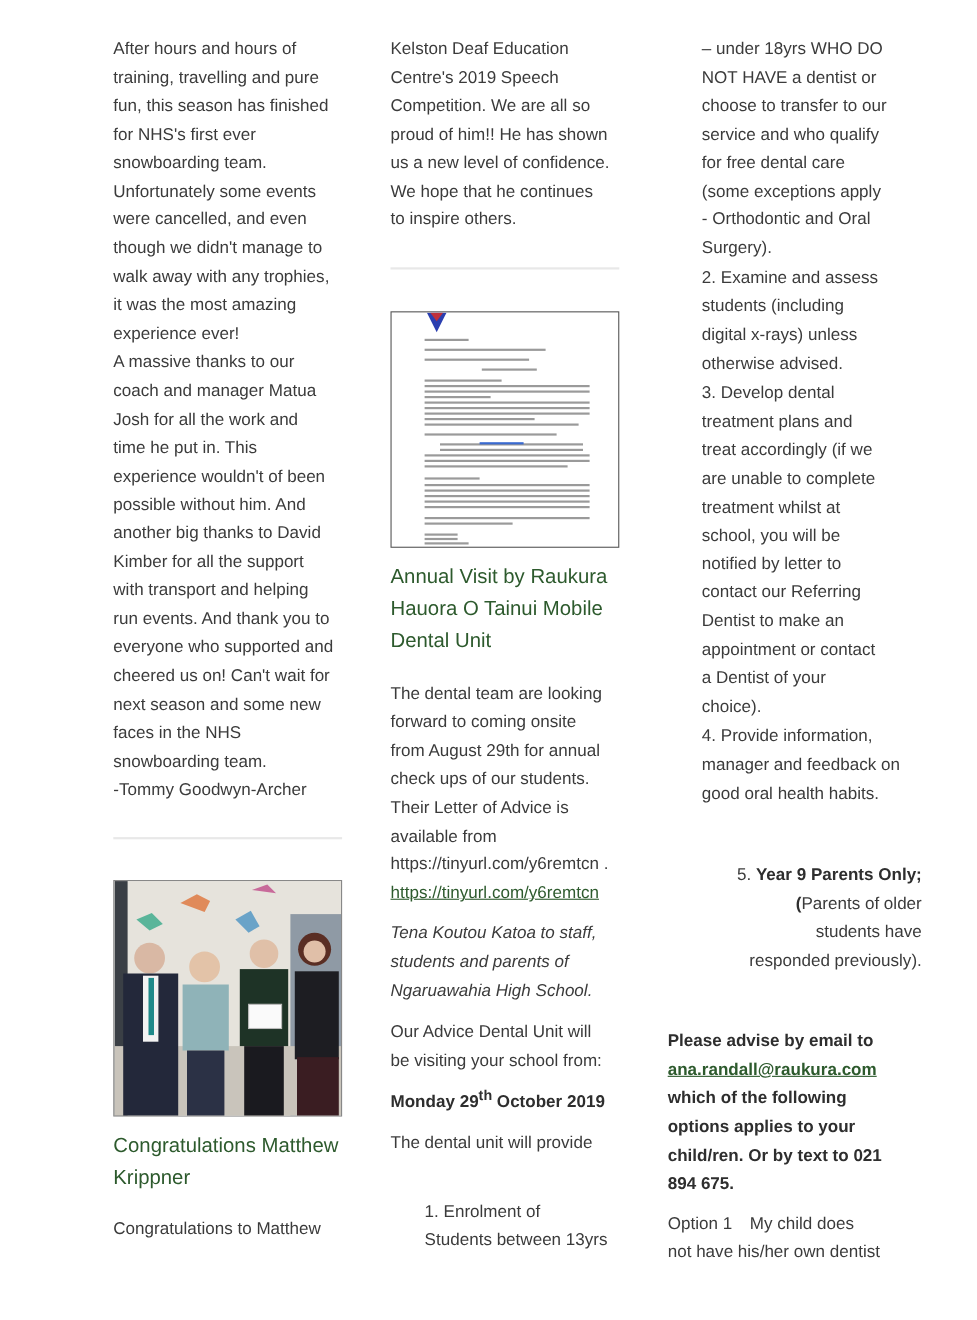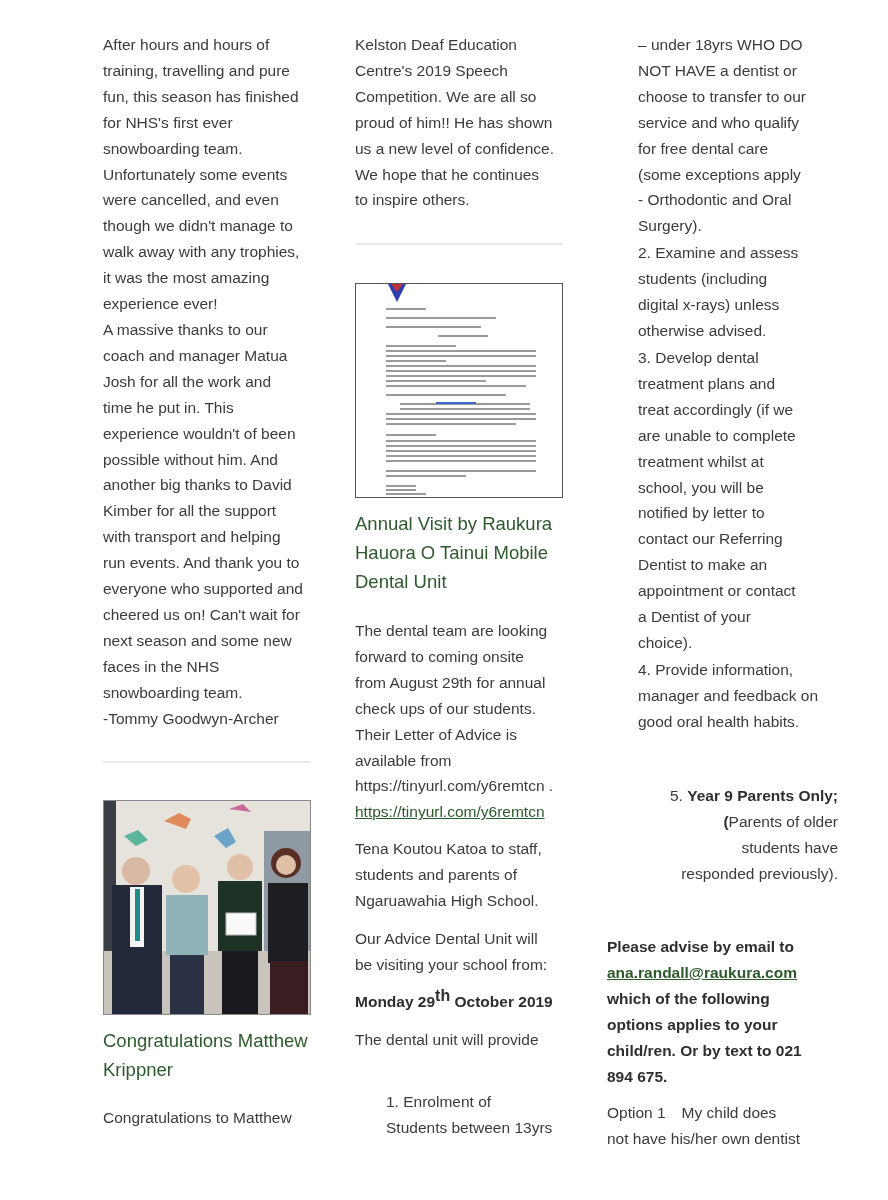--- a/index.html
+++ b/index.html
@@ -4,21 +4,21 @@
 <style>
   html, body { margin: 0; padding: 0; background: #ffffff; }
   body { width: 888px; height: 1200px; position: relative; overflow: hidden;
          font-family: "Liberation Sans", sans-serif; color: #3a3a3a; }
   .col { position: absolute; top: 0; }
   .p { font-size: 15.5px; line-height: 25.9px; margin: 0; color: #3b3b3b; }
   .h { font-size: 18.5px; line-height: 29px; color: #2d5a2d; margin: 0; font-weight: normal; }
   .rule { height: 2px; background: #e8e8e8; }
   .link { color: #2d5a2d; text-decoration: underline; }
   .b { font-weight: bold; color: #2e2e2e; }
-  sup { font-size: 16px; line-height: 0; }
+  sup { font-size: 13px; line-height: 0; }
 
   
   .photo { position: absolute; width: 208px; height: 215px; background: #ddd; overflow: hidden; border: 1px solid #888; box-sizing: border-box; }
   
   .letter { position: absolute; width: 208px; height: 215px; border: 1px solid #555; box-sizing: border-box; background: #fff; overflow: hidden; }
 </style>
 </head>
 <body>
 
 <div class="col" style="left:103px; width:215px;">
@@ -166,21 +166,21 @@
         <p class="p">The dental team are looking</p>
         <p class="p">forward to coming onsite</p>
         <p class="p">from August 29th for annual</p>
         <p class="p">check ups of our students.</p>
         <p class="p">Their Letter of Advice is</p>
         <p class="p">available from</p>
         <p class="p">https://tinyurl.com/y6remtcn .</p>
       </div>
     <p class="p"><a class="link">https://tinyurl.com/y6remtcn</a></p>
   </div>
-  <div style="position:absolute; top:836px; width:215px;">
+  <div style="position:absolute; top:836px; width:215px;font-style:italic;">
     <div id="c2-greet">
         <p class="p">Tena Koutou Katoa to staff,</p>
         <p class="p">students and parents of</p>
         <p class="p">Ngaruawahia High School.</p>
       </div>
   </div>
   <div style="position:absolute; top:926px; width:215px;">
     <div id="c2-visit">
         <p class="p">Our Advice Dental Unit will</p>
         <p class="p">be visiting your school from:</p>

